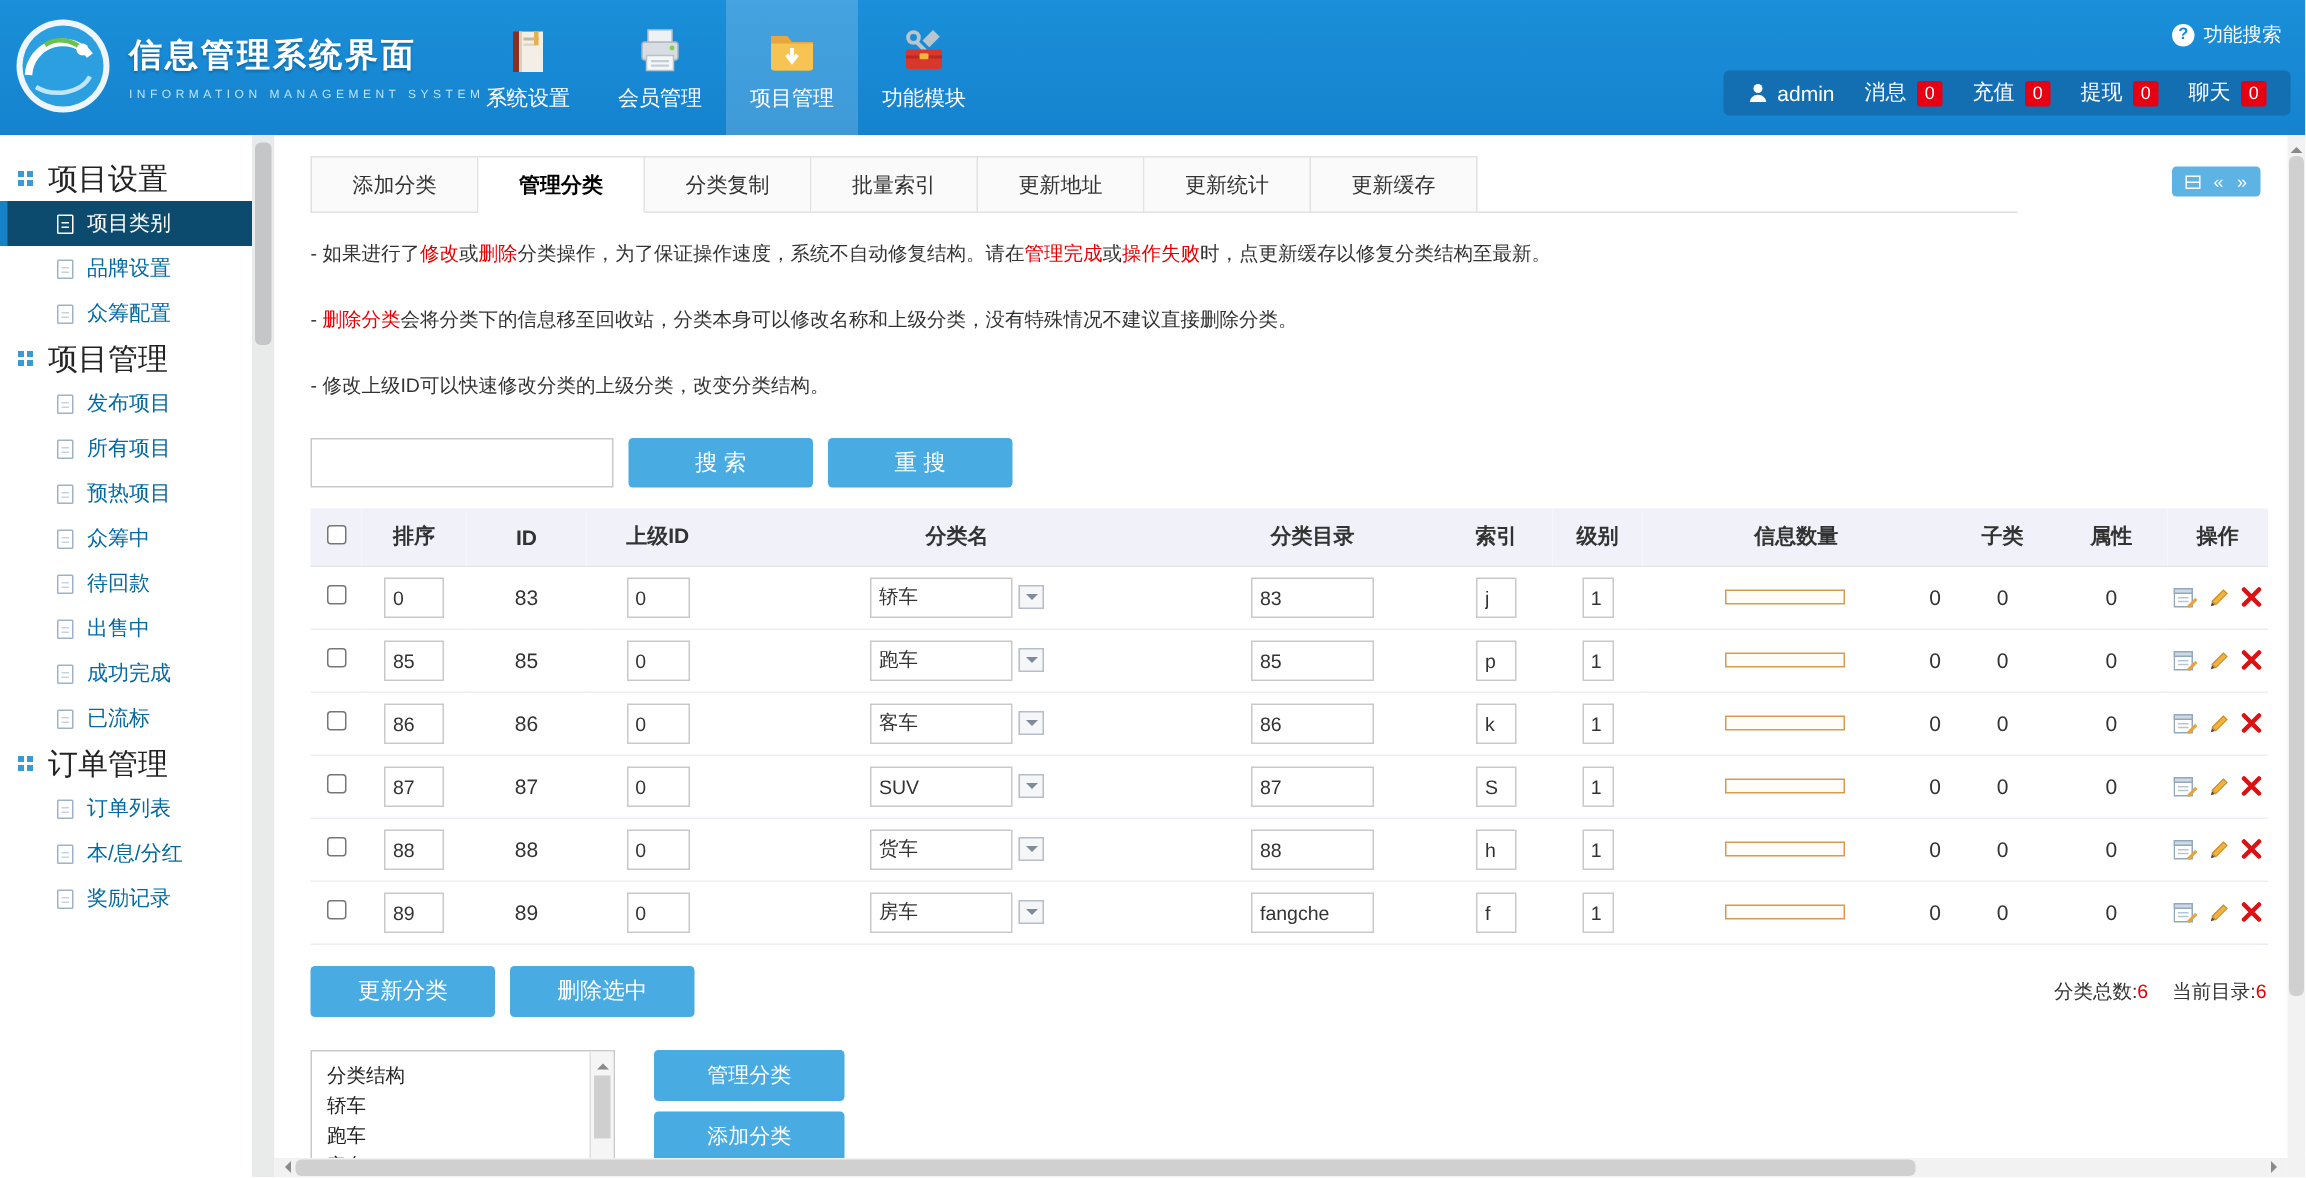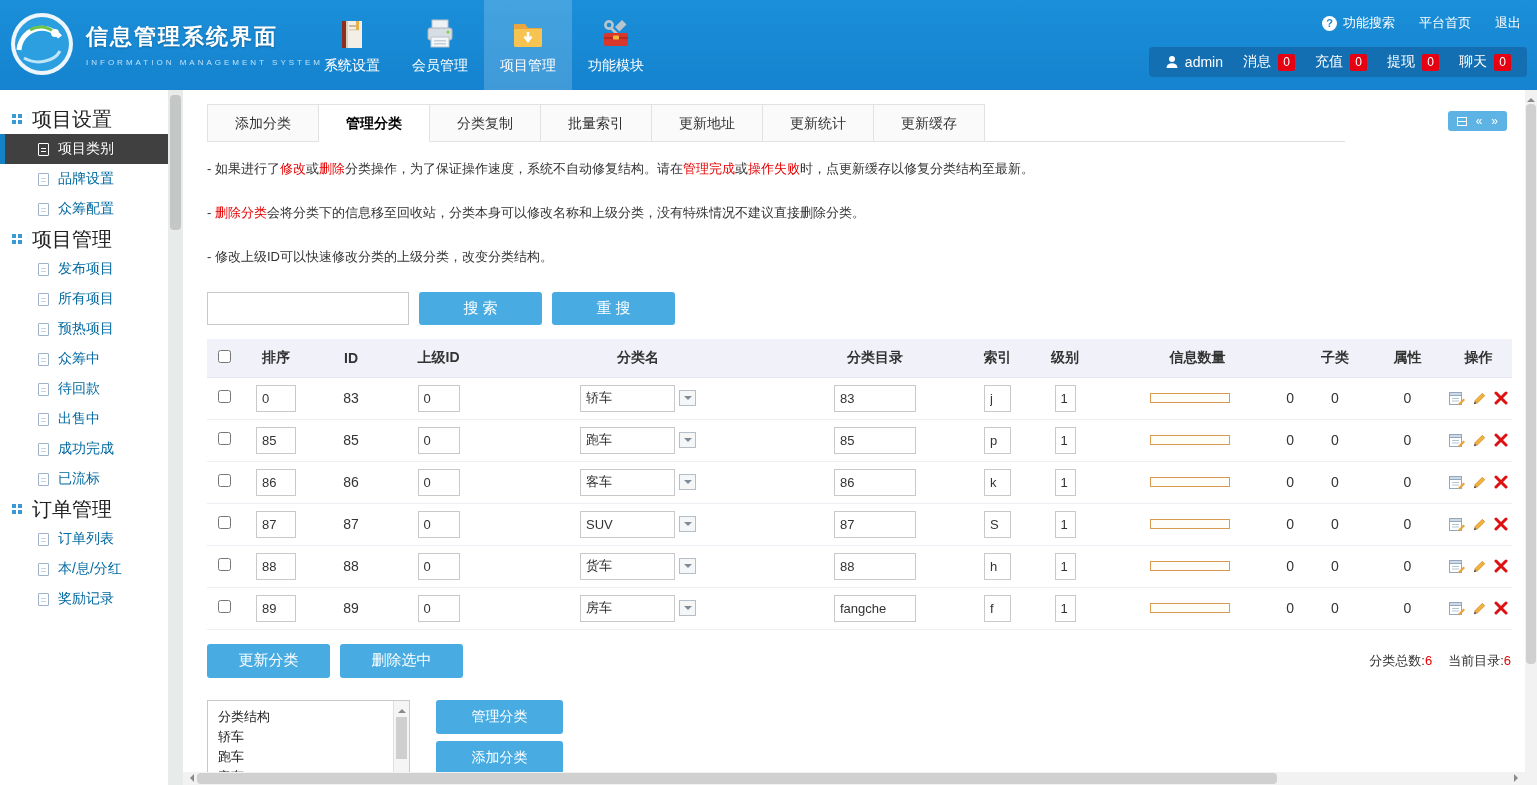--- a/index.html
+++ b/index.html
@@ -12,40 +12,40 @@
   .brand { position:absolute; left:10px; top:12px; display:flex; align-items:center; gap:12px; }
   .logo { width:64px; height:64px; display:block; }
   .brand-title { color:#fff; font-size:22px; font-weight:bold; letter-spacing:2px; text-shadow:0 1px 2px rgba(0,0,0,.25); }
   .brand-sub { color:#bfe2f6; font-size:8px; letter-spacing:3px; margin-top:6px; }
 
   .topnav { position:absolute; left:308px; top:0; height:90px; display:flex; }
   .nav-item { width:88px; height:90px; display:flex; flex-direction:column; align-items:center; justify-content:center; gap:5px; color:#fff; font-size:14px; cursor:pointer; }
   .nav-item.active { background:rgba(255,255,255,.18); }
   .nav-ico { width:36px; height:36px; display:block; }
 
-  .toplinks { position:absolute; right:16px; top:14px; display:flex; align-items:flex-start; gap:24px; color:#fff; font-size:13px; }
+  .toplinks { position:absolute; right:16px; top:14px; display:flex; align-items:flex-start; gap:24px; color:#fff; font-size:13px;flex-direction:column; }
   .toplink { display:inline-flex; align-items:center; gap:6px; cursor:pointer; }
   .q-icon { width:15px; height:15px; border-radius:50%; background:#fff; color:#1789d5; font-size:11px; font-weight:bold; display:inline-flex; align-items:center; justify-content:center; }
   .q-icon::before { content:"?"; }
 
   .account { position:absolute; right:10px; top:47px; height:30px; background:#146fb2; border-radius:4px; display:flex; align-items:center; padding:0 16px; gap:20px; color:#fff; font-size:14px; }
   .acct-user { display:inline-flex; align-items:center; gap:6px; cursor:pointer; }
   .stat { display:inline-flex; align-items:center; gap:7px; cursor:pointer;justify-content:center; }
   .badge { min-width:17px; height:17px; line-height:17px; background:#e60012; color:#fff; font-size:12px; text-align:center; border-radius:2px; padding:0 2px; }
 
   
   .sidebar { position:absolute; left:0; top:90px; width:168px; bottom:0; background:#fff; padding-top:14px; }
   .group-hd { display:flex; align-items:center; gap:9px; height:30px; padding-left:12px; font-size:20px; color:#222; cursor:pointer; }
   .grid-ico { width:11px; height:11px; position:relative; display:inline-block; }
   .grid-ico::before { content:""; position:absolute; left:0; top:0; width:4px; height:4px; background:#3a9ad6; box-shadow:6px 0 0 #3a9ad6, 0 6px 0 #3a9ad6, 6px 6px 0 #3a9ad6; }
   .side-item { display:flex; align-items:center; gap:9px; height:30px; padding-left:38px; font-size:14px; color:#0369a1; cursor:pointer; position:relative; }
   .page-ico { width:11px; height:13px; border:1px solid #9fb3c8; background:#fff; border-radius:1px; display:inline-block;
     background-image:linear-gradient(#c7d4e0,#c7d4e0),linear-gradient(#c7d4e0,#c7d4e0);
     background-size:5px 1px; background-position:2px 4px,2px 7px; background-repeat:no-repeat; }
-  .side-item.active { background:#404040; color:#fff; }
+  .side-item.active { background:#0c4a6e; color:#fff; }
   .side-item.active::before { content:""; position:absolute; left:0; top:0; bottom:0; width:5px; background:#1581c6; }
   .side-item.active .page-ico { border-color:#fff; background-color:transparent;
     background-image:linear-gradient(#fff,#fff),linear-gradient(#fff,#fff); }
 
   .side-scroll { position:absolute; left:168px; top:90px; width:15px; bottom:0; background:#e9eaea; }
   .side-thumb { position:absolute; left:2px; top:5px; width:11px; height:135px; background:#c4c6c8; border-radius:4px; }
 
   
   .main { position:absolute; left:183px; top:90px; right:12px; bottom:13px; background:#fff; overflow:hidden; }
 

